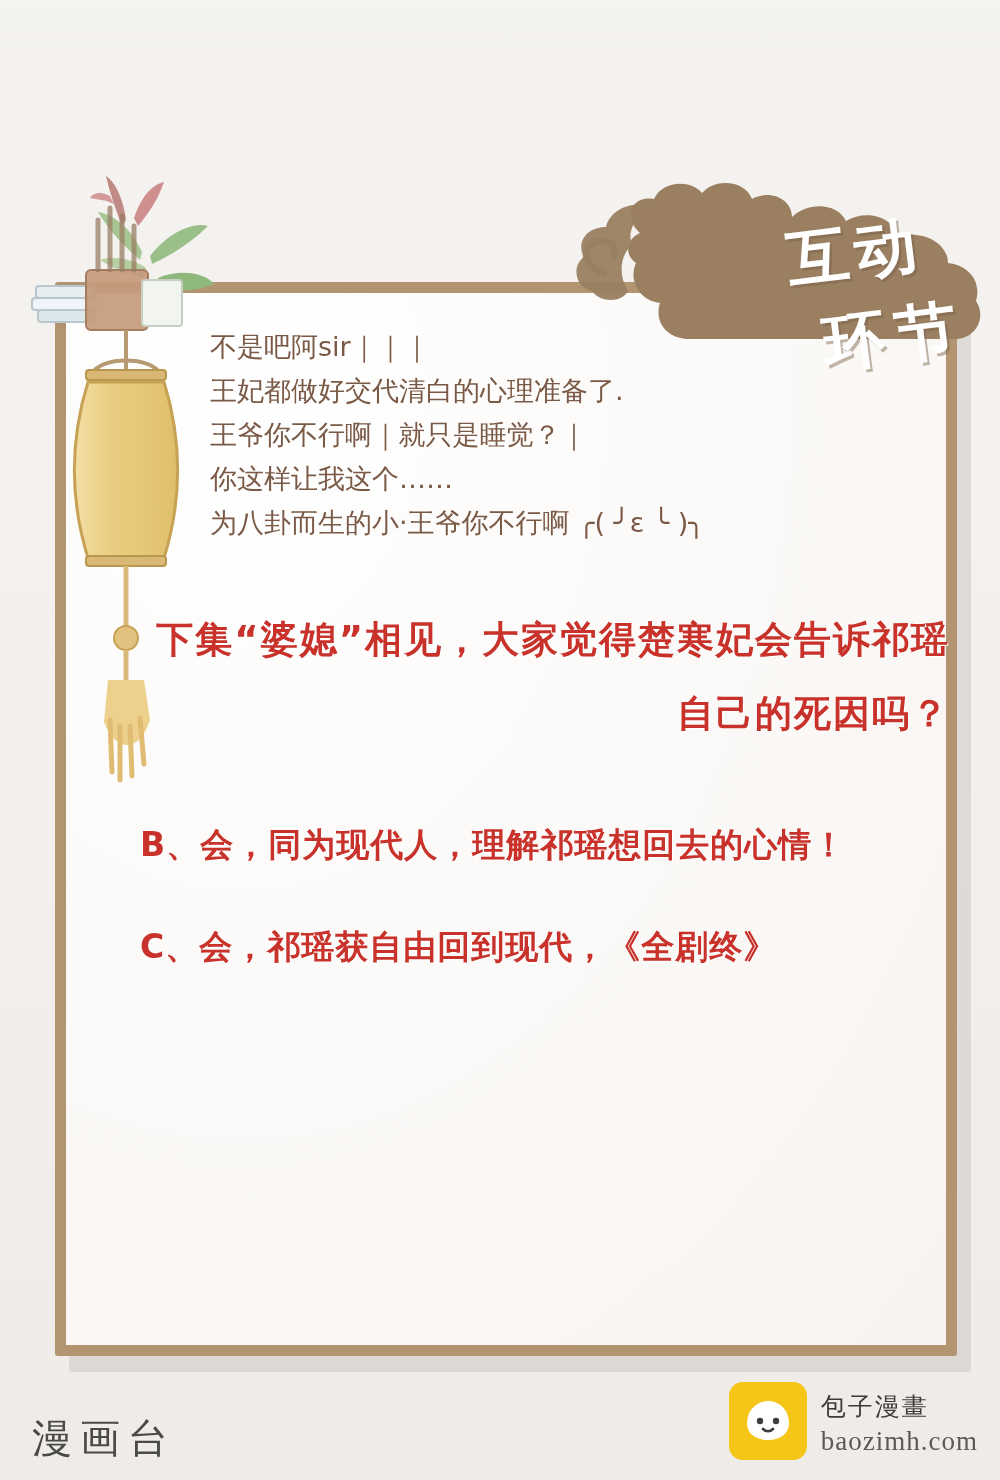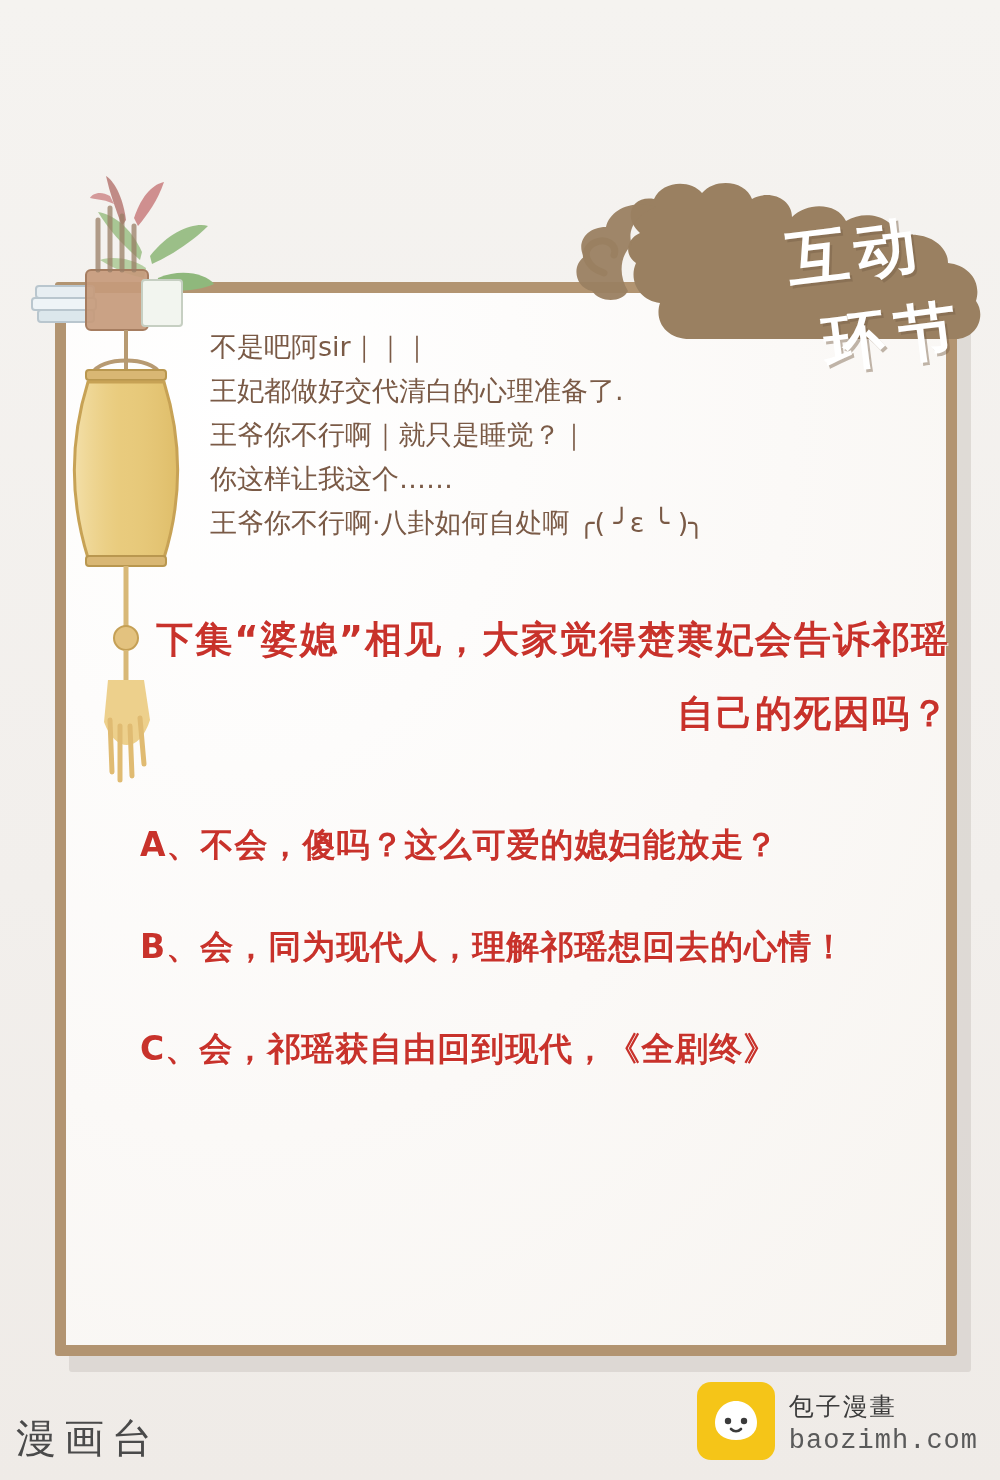--- a/index.html
+++ b/index.html
@@ -122,21 +122,21 @@
     line-height: 40px;
     letter-spacing: 1px;
     margin-bottom: 62px;
     font-family: "DejaVu Sans", sans-serif;
     text-shadow: 1px 1px 0 rgba(255,255,255,.9);
   }
 
   
   .footer-left {
     position: absolute;
-    left: 16px;
+    left: 32px;
     bottom: 14px;
     font-size: 40px;
     color: #4a4a4a;
     letter-spacing: 8px;
     font-family: "DejaVu Sans", sans-serif;
     z-index: 9;
   }
   .brand {
     position: absolute;
     right: 22px;
@@ -164,21 +164,21 @@
     font-size: 25px;
     color: #3b3b3b;
     letter-spacing: 2px;
     font-family: Liberation Sans, sans-serif;
     line-height: 40px;
   }
   .brand-en {
     font-size: 27px;
     color: #5a5a5a;
     letter-spacing: 1px;
-    font-family: Liberation Mono, monospace;
+    font-family: Liberation Serif, serif;
     line-height: 30px;
   }
 </style>
 </head>
 <body>
 
 <div class="page">
 
   <div class="cloud-banner">
     <svg width="420" height="205" viewBox="0 0 420 205">
@@ -250,26 +250,25 @@
         <path d="M80,560 L82,612 M90,566 L90,620 M100,566 L102,616 M110,558 L114,604" stroke="#e0bb72" stroke-width="5" stroke-linecap="round" fill="none"></path>
       </g>
     </svg>
   </div>
 
   <div class="content">
     <div class="intro">不是吧阿sir｜｜｜
 王妃都做好交代清白的心理准备了.
 王爷你不行啊｜就只是睡觉？｜
 你这样让我这个……
-王爷你不行啊·八卦如何自处啊 ╭( ╯ε ╰ )╮</div>
+为八卦而生的小·王爷你不行啊 ╭( ╯ε ╰ )╮</div>
 
     <div class="question">下集“婆媳”相见，大家觉得楚寒妃会告诉祁瑶自己的死因吗？</div>
 
     <div class="options">
-      <div class="option">A、不会，傻吗？这么可爱的媳妇能放走？</div>
       <div class="option">B、会，同为现代人，理解祁瑶想回去的心情！</div>
       <div class="option">C、会，祁瑶获自由回到现代，《全剧终》</div>
     </div>
   </div>
 
   <div class="footer-left">漫画台</div>
 
   <div class="brand">
     <div class="brand-logo">
       <svg width="58" height="52" viewBox="0 0 58 52">

